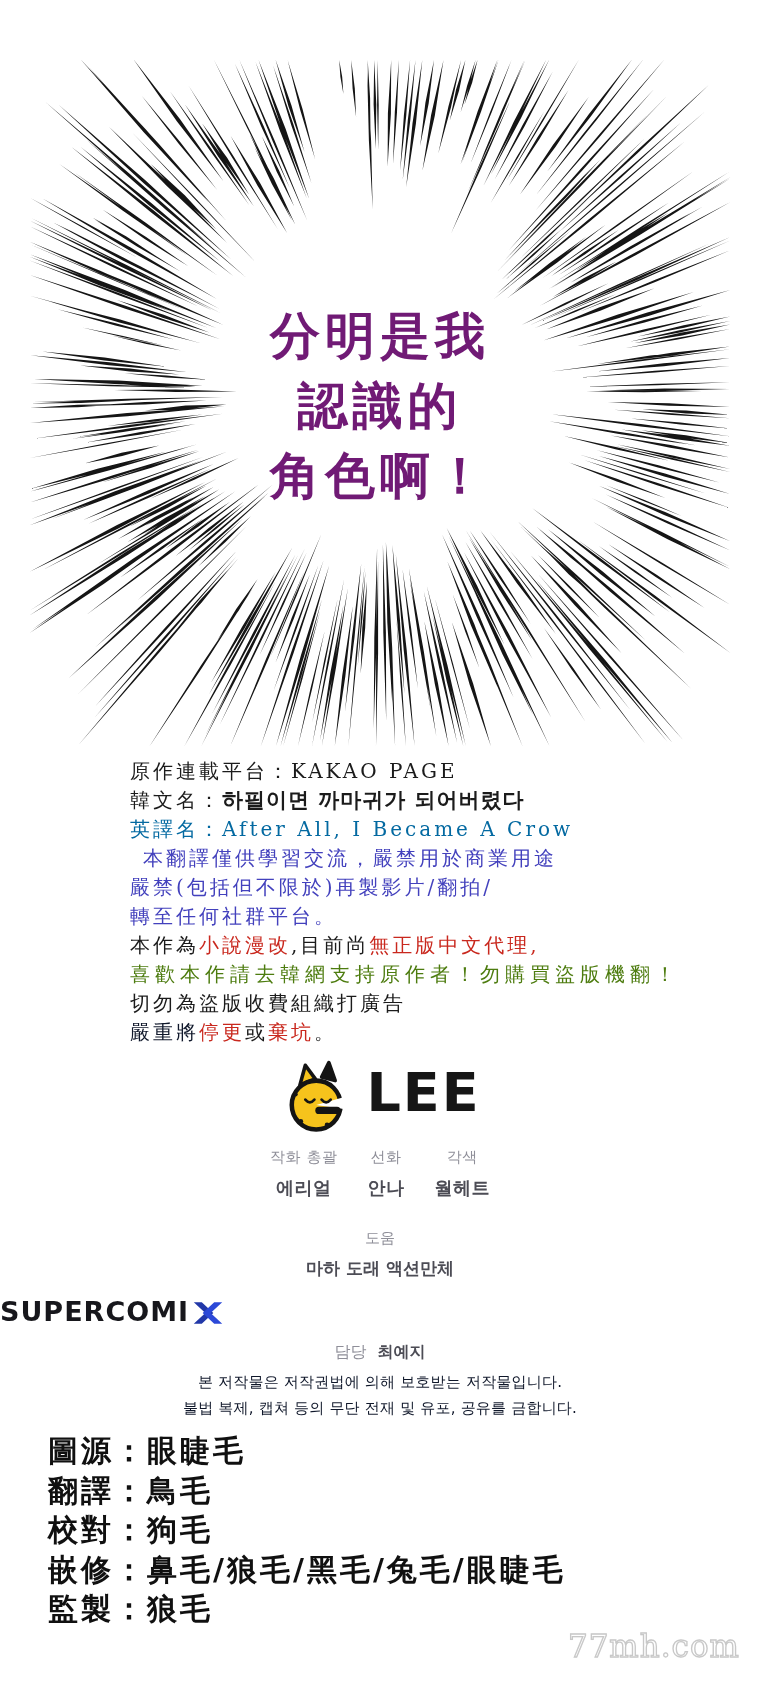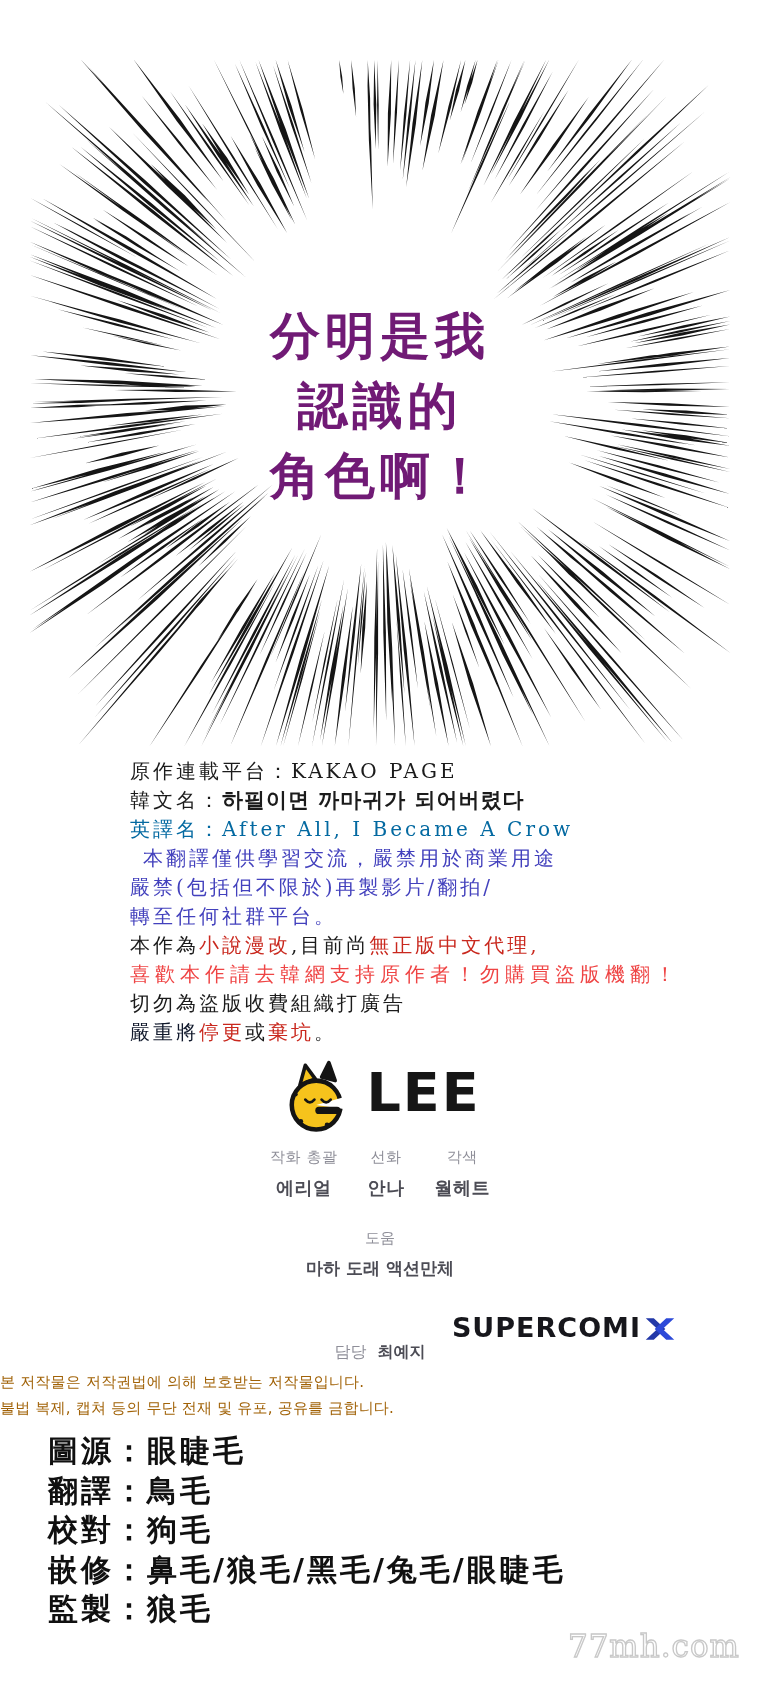--- a/index.html
+++ b/index.html
@@ -24,27 +24,27 @@
   .lee-logo{position:absolute;top:1058px;left:0;width:760px;display:flex;justify-content:center;align-items:center;gap:9px;}
   .lee-word{font-family:"DejaVu Sans","Liberation Sans",sans-serif;font-weight:800;font-size:54px;color:#161616;letter-spacing:2px;line-height:1;padding-bottom:6px;}
   
   .kcred{position:absolute;top:1148px;left:0;width:760px;text-align:center;font-family:"DejaVu Sans","Liberation Sans",sans-serif;}
   .kcols{display:flex;justify-content:center;gap:30px;align-items:flex-start;}
   .krole{font-size:15px;color:#8f8f99;margin-bottom:9px;letter-spacing:.5px;}
   .kname{font-size:18px;font-weight:700;color:#4c4c55;letter-spacing:.5px;}
   .khelp-label{margin-top:29px;font-size:15px;color:#8f8f99;}
   .khelp-names{margin-top:9px;font-size:17px;font-weight:700;color:#4c4c55;}
   
-  .supercomix{position:absolute;top:1296px;left:0;width:676px;display:flex;justify-content:flex-end;align-items:center;margin-top:16px;}
+  .supercomix{position:absolute;top:1296px;left:0;width:676px;display:flex;justify-content:flex-start;align-items:center;}
   .sc-word{font-family:"DejaVu Sans","Liberation Sans",sans-serif;font-weight:800;font-size:27px;letter-spacing:1px;color:#17171c;}
   .sc-x{margin-left:3px;margin-bottom:-2px;}
   .manager{position:absolute;top:1342px;left:0;width:760px;text-align:center;font-family:"DejaVu Sans","Liberation Sans",sans-serif;font-size:16px;}
   .manager .lbl{color:#8f8f99;}
   .manager .nm{color:#4c4c55;font-weight:700;margin-left:6px;}
-  .copyright{position:absolute;top:1369px;left:0;width:760px;text-align:left;font-family:"DejaVu Sans","Liberation Sans",sans-serif;font-size:15px;color:#a16207;line-height:26px;letter-spacing:.2px;}
+  .copyright{position:absolute;top:1369px;left:0;width:760px;text-align:center;font-family:"DejaVu Sans","Liberation Sans",sans-serif;font-size:15px;color:#0f172a;line-height:26px;letter-spacing:.2px;}
   
   .credits{position:absolute;top:1431px;left:48px;font-weight:700;font-size:30px;letter-spacing:3px;color:#101010;line-height:39.5px;z-index:2;}
   .credit-line{white-space:nowrap;}
   
   .watermark{
     position:absolute;top:1628px;right:20px;font-weight:400;font-size:31px;letter-spacing:1px;
     color:#ffffff;-webkit-text-stroke:1.3px #c8c8c8;text-shadow:0 0 1px #d5d5d5;
   }
 </style>
 </head>
@@ -63,21 +63,21 @@
   </div>
 
   <div class="info">
       <div class="info-line"><span style="color: rgb(27, 27, 27);">原作連載平台：KAKAO PAGE</span></div>
       <div class="info-line"><span style="color: rgb(27, 27, 27);">韓文名：</span><span class="hangul" style="color: rgb(27, 27, 27);">하필이면 까마귀가 되어버렸다</span></div>
       <div class="info-line"><span style="color: #0369a1;">英譯名：After All, I Became A Crow</span></div>
       <div class="info-line indent"><span style="color: rgb(67, 65, 189);">本翻譯僅供學習交流，嚴禁用於商業用途</span></div>
       <div class="info-line"><span style="color: rgb(67, 65, 189);">嚴禁(包括但不限於)再製影片/翻拍/</span></div>
       <div class="info-line"><span style="color: rgb(67, 65, 189);">轉至任何社群平台。</span></div>
       <div class="info-line"><span style="color: rgb(27, 27, 27);">本作為</span><span style="color: rgb(201, 40, 30);">小說漫改</span><span style="color: rgb(27, 27, 27);">,目前尚</span><span style="color: rgb(201, 40, 30);">無正版中文代理</span><span style="color: rgb(201, 40, 30);">,</span></div>
-      <div class="info-line tracked"><span style="color: #ef4444;">喜歡本作請去韓網支持原作者！勿購買盜版機翻！</span></div>
+      <div class="info-line tracked"><span style="color: #4d7c0f;">喜歡本作請去韓網支持原作者！勿購買盜版機翻！</span></div>
       <div class="info-line"><span style="color: rgb(27, 27, 27);">切勿為盜版收費組織打廣告</span></div>
       <div class="info-line"><span style="color: #0f172a;">嚴重將</span><span style="color: rgb(201, 40, 30);">停更</span><span style="color: rgb(27, 27, 27);">或</span><span style="color: rgb(201, 40, 30);">棄坑</span><span style="color: rgb(27, 27, 27);">。</span></div>
     </div>
 
   <div class="lee-logo">
     <svg width="78" height="76" viewBox="0 0 80 84">
       <polygon points="20,30 26,8 37,23" fill="#f6c31c" stroke="#141414" stroke-width="4" stroke-linejoin="round"></polygon>
       <polygon points="44,21 52,5 59,25" fill="#141414" stroke="#141414" stroke-width="4" stroke-linejoin="round"></polygon>
       <circle cx="38" cy="52" r="27" fill="#f6c31c" stroke="#141414" stroke-width="5"></circle>
       <polygon points="38,52 80,40 80,58" fill="#ffffff"></polygon>

